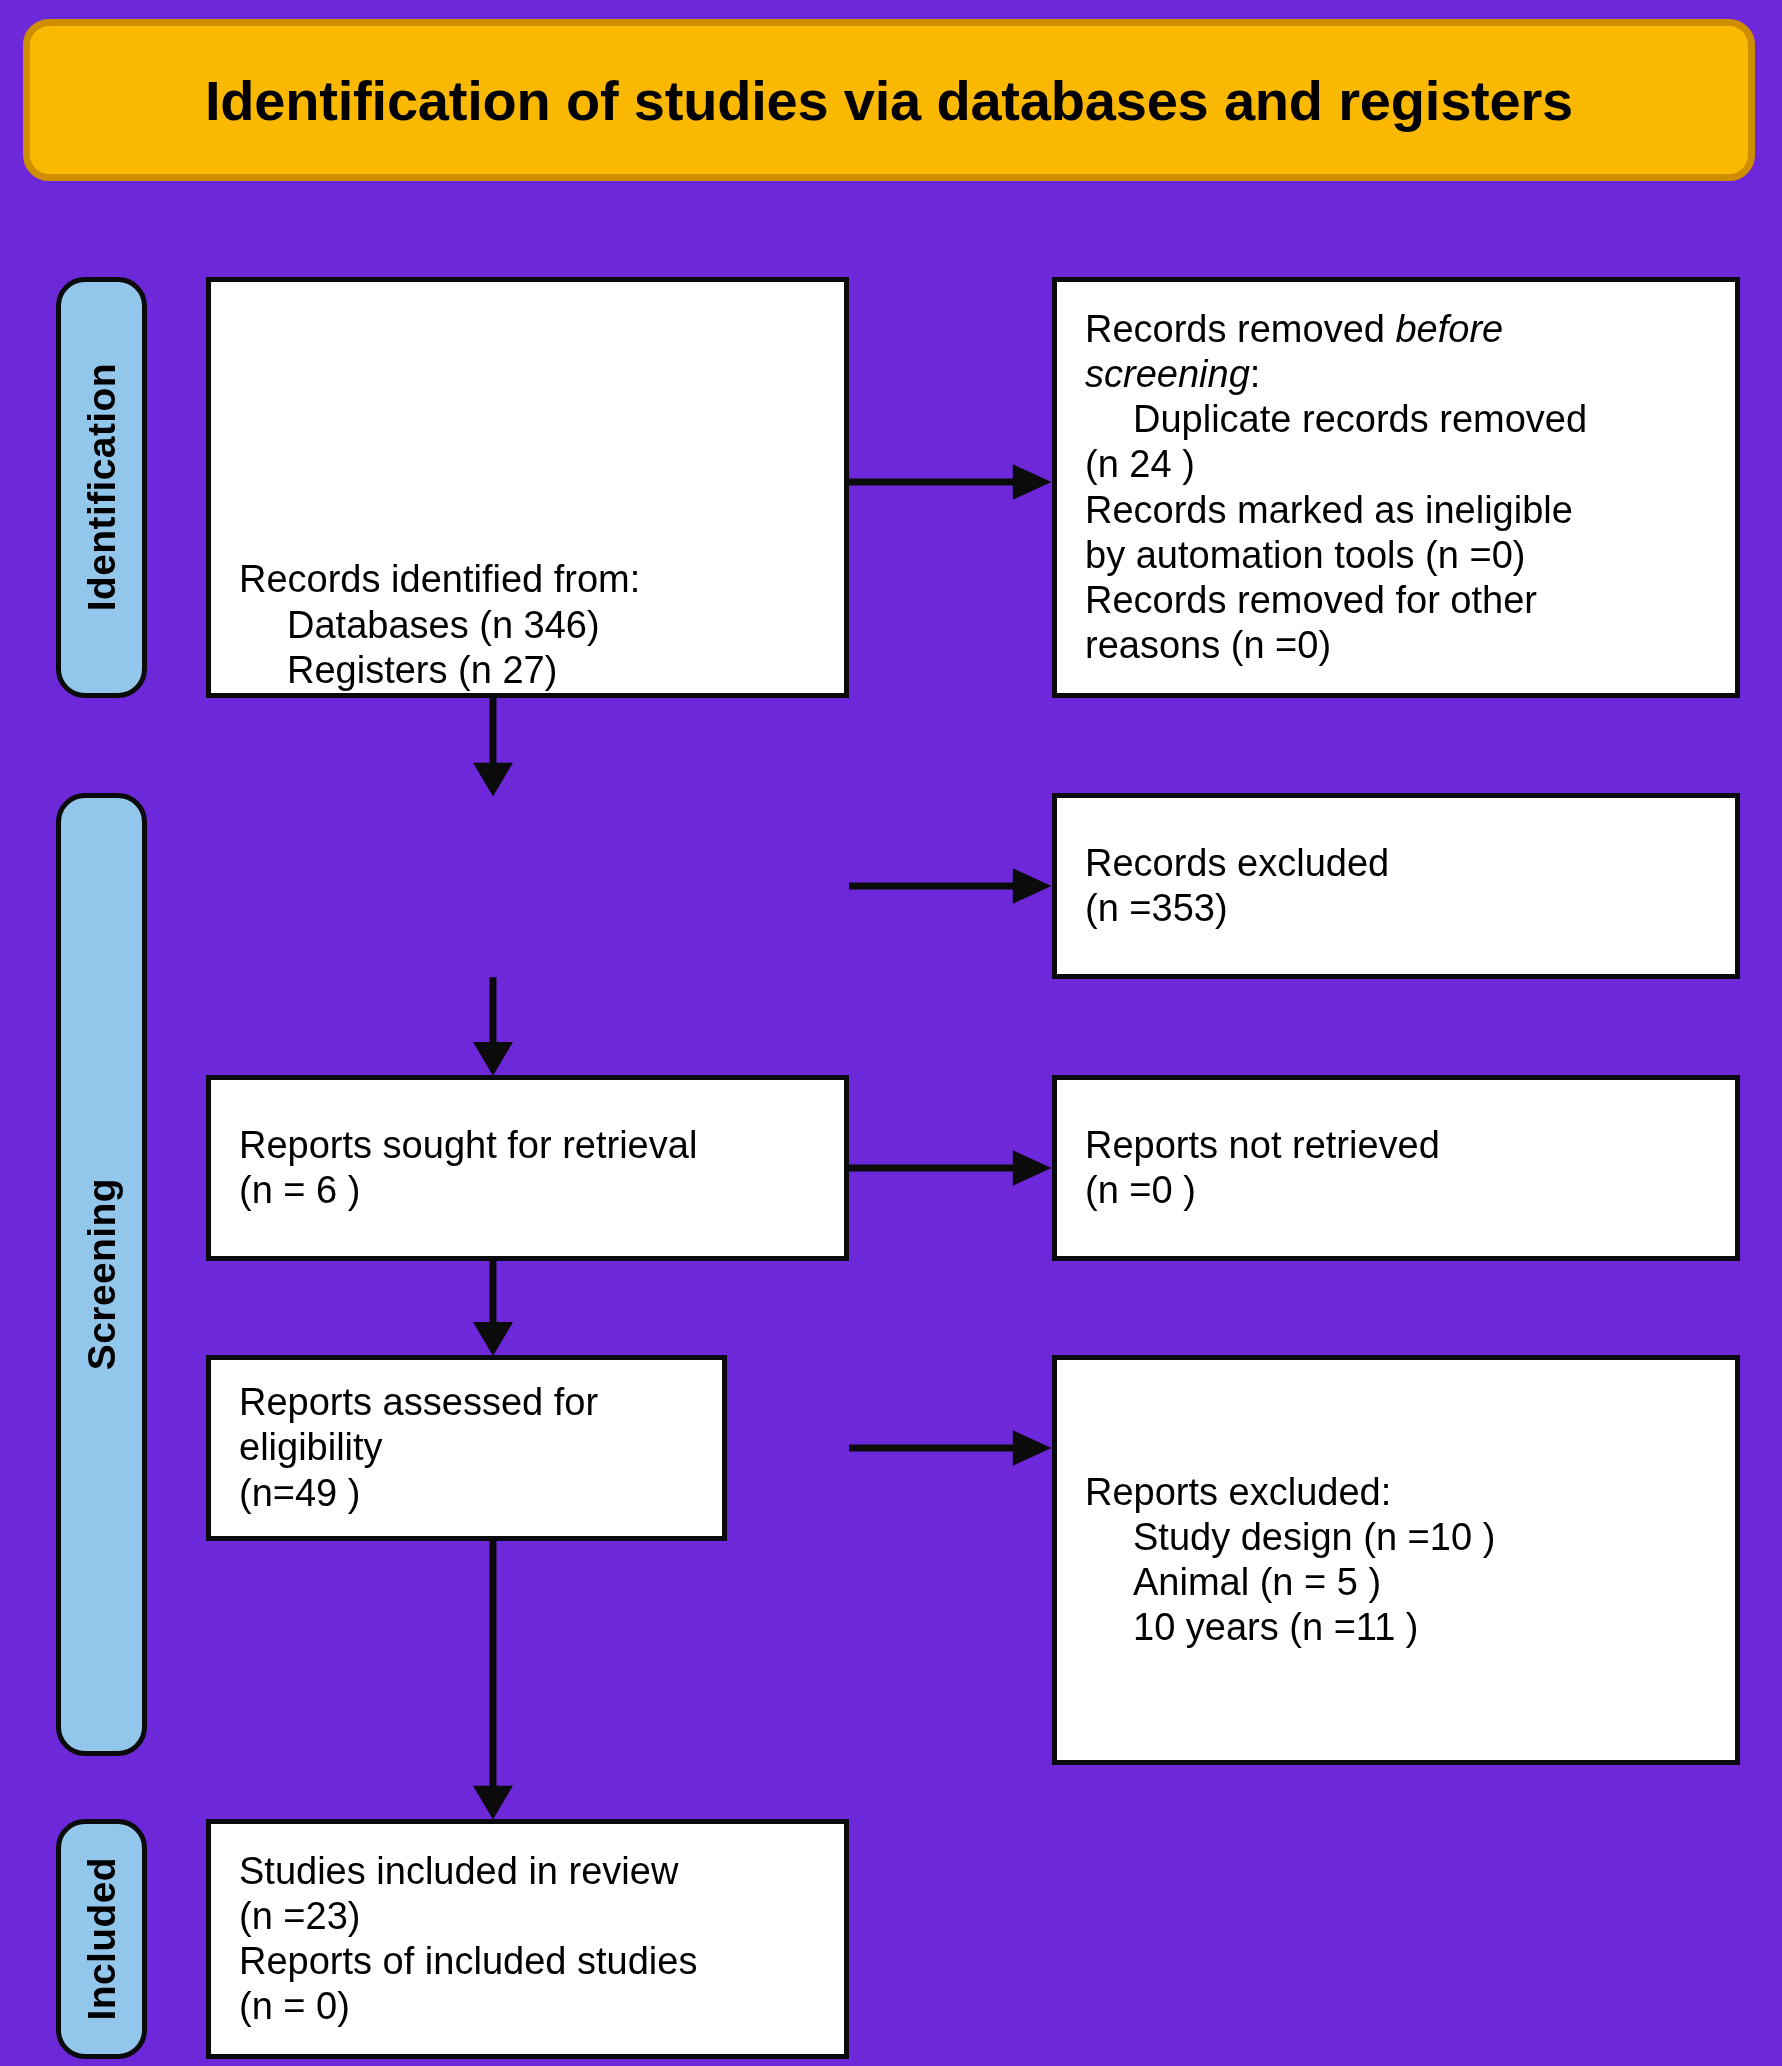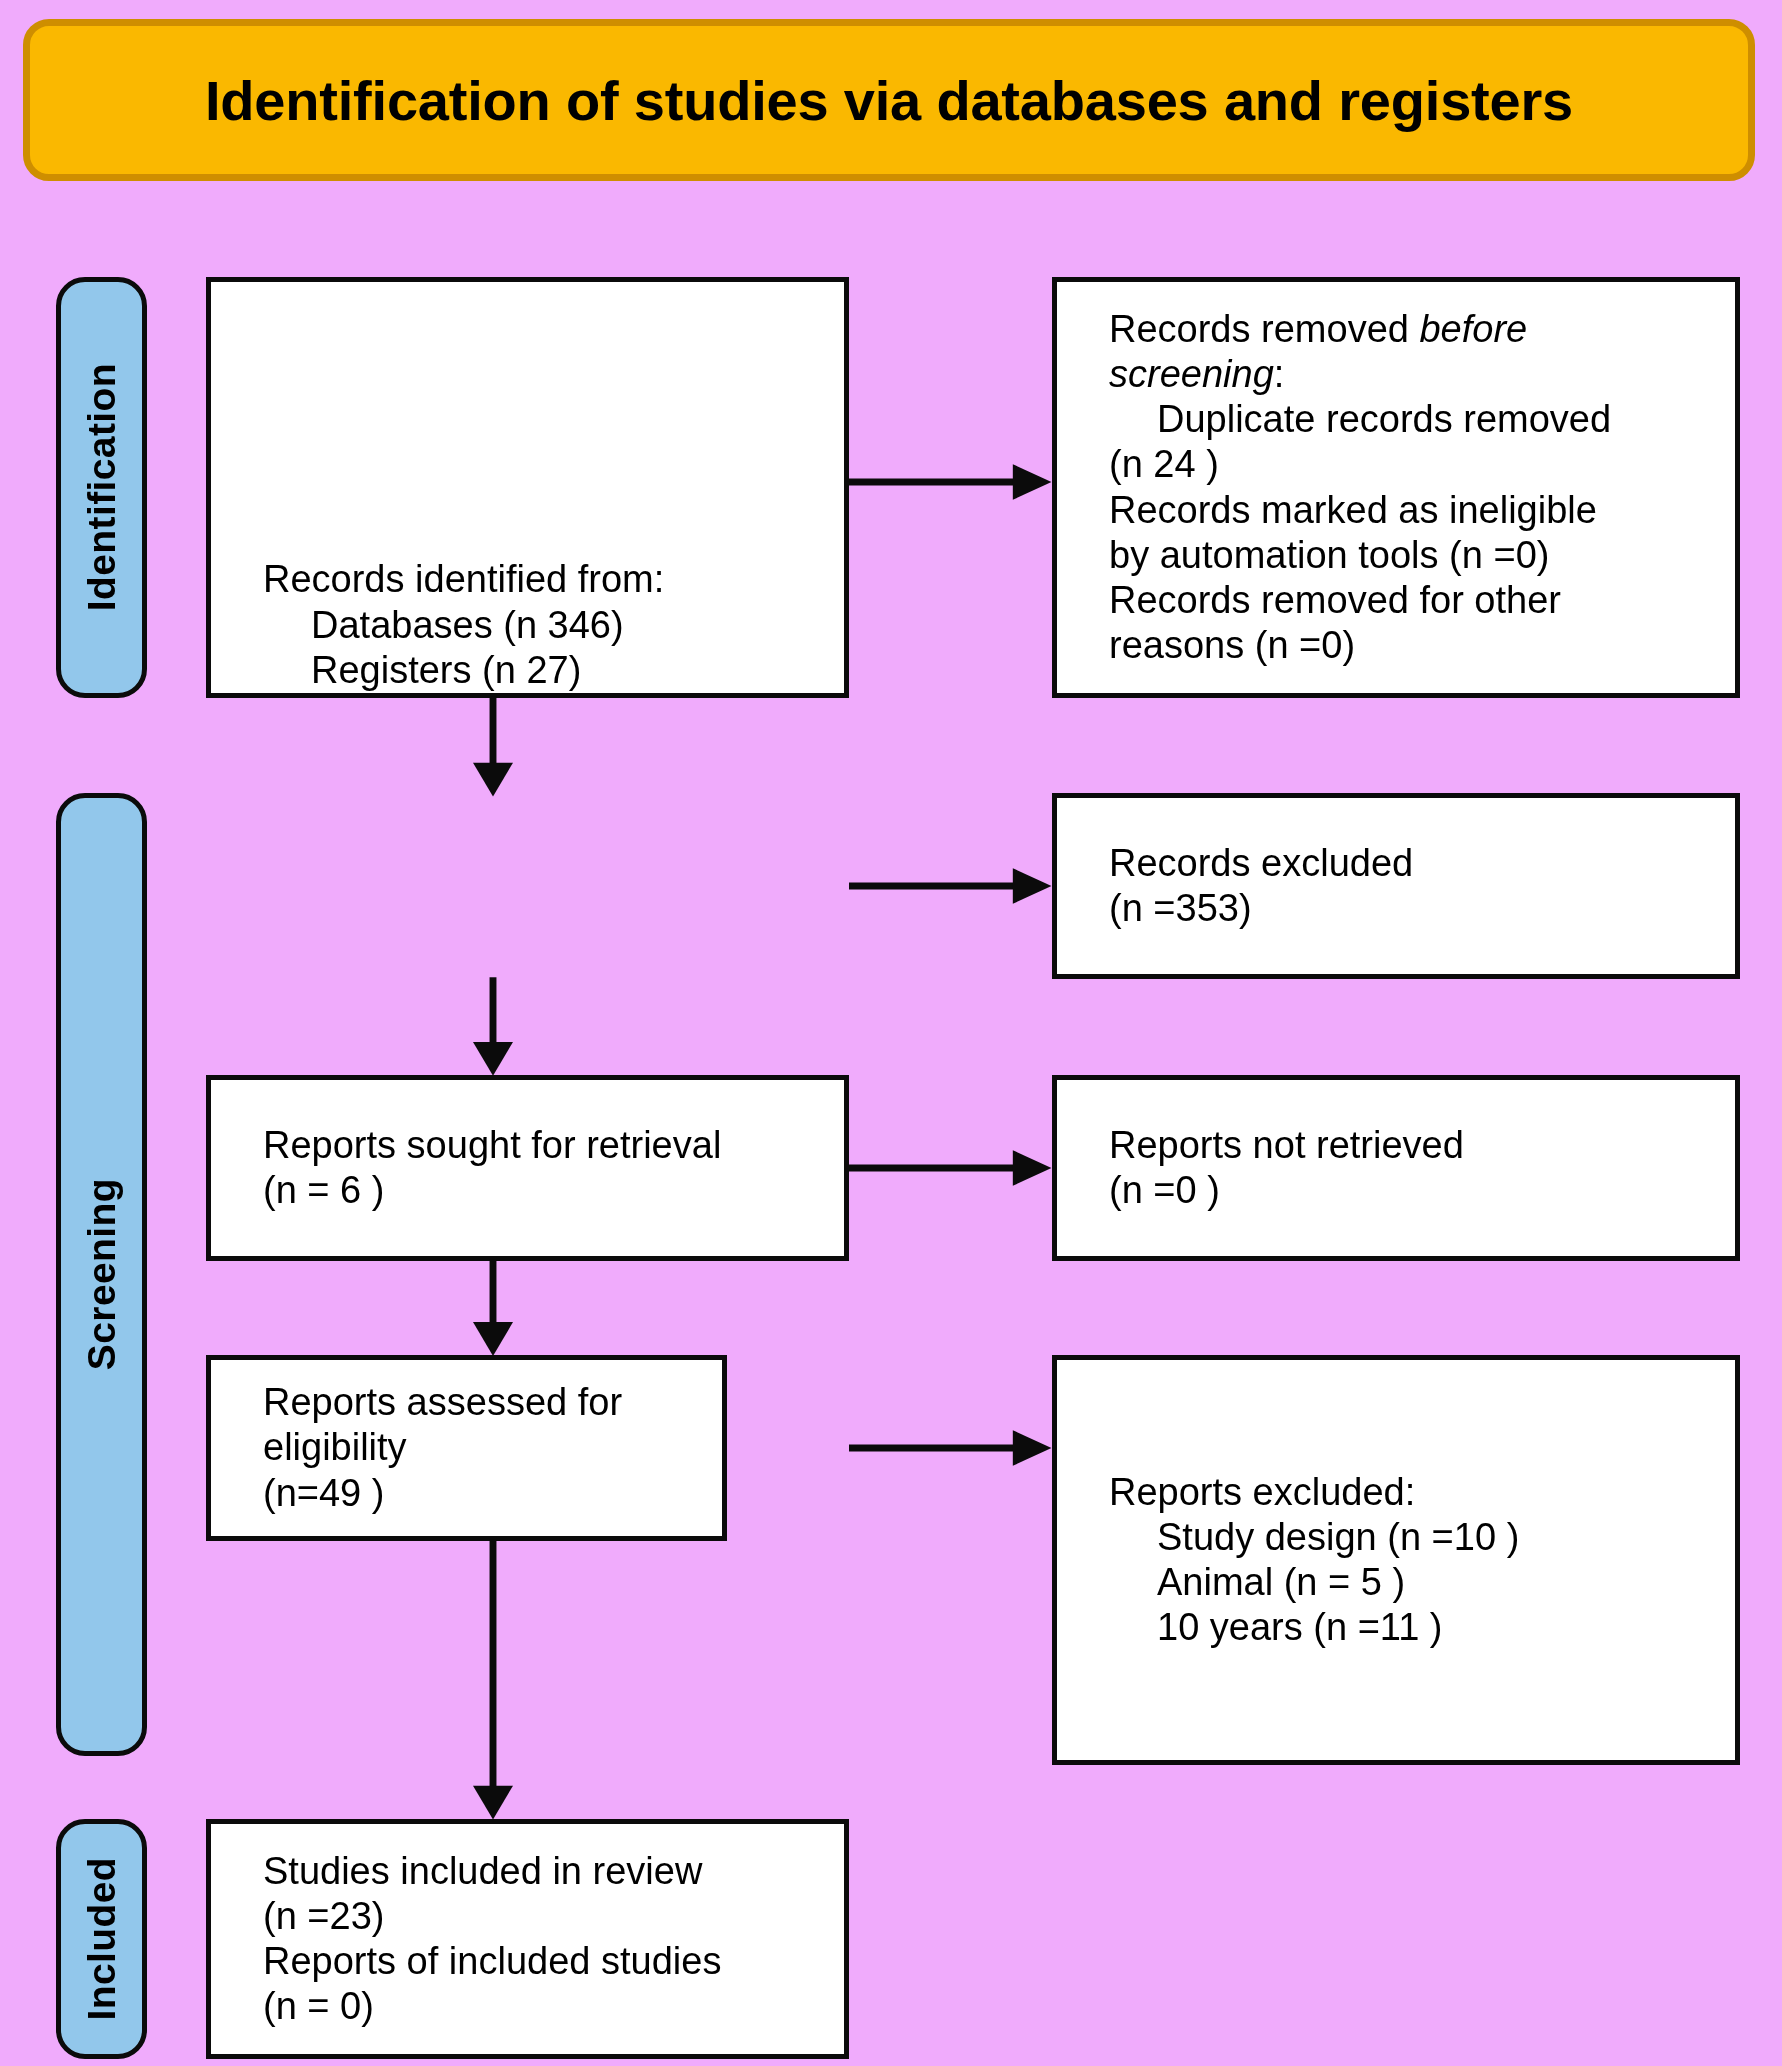--- a/index.html
+++ b/index.html
@@ -10,21 +10,21 @@
   }
   body {
     font-family: "Liberation Sans", sans-serif;
     -webkit-font-smoothing: antialiased;
   }
 
   #prisma-root {
     position: relative;
     width: 1782px;
     height: 2066px;
-    background: #f0abfc;
+    background: #6d28d9;
     overflow: hidden;
   }
 
   
   .header-banner {
     position: absolute;
     left: 23px;
     top: 19.3px;
     width: 1732px;
     height: 162px;
@@ -79,21 +79,20 @@
     display: flex;
     flex-direction: column;
     justify-content: center;
   }
   .flow-box-text {
     font-size: 38px;
     line-height: 1.19;
     color: #000000;
     padding: 0 28px;
     white-space: pre-wrap;
-    margin-left: 24px;
   }
   .flow-box-text .indent {
     display: inline-block;
     width: 48px;
   }
   .flow-box-text em {
     font-style: italic;
   }
 
   

